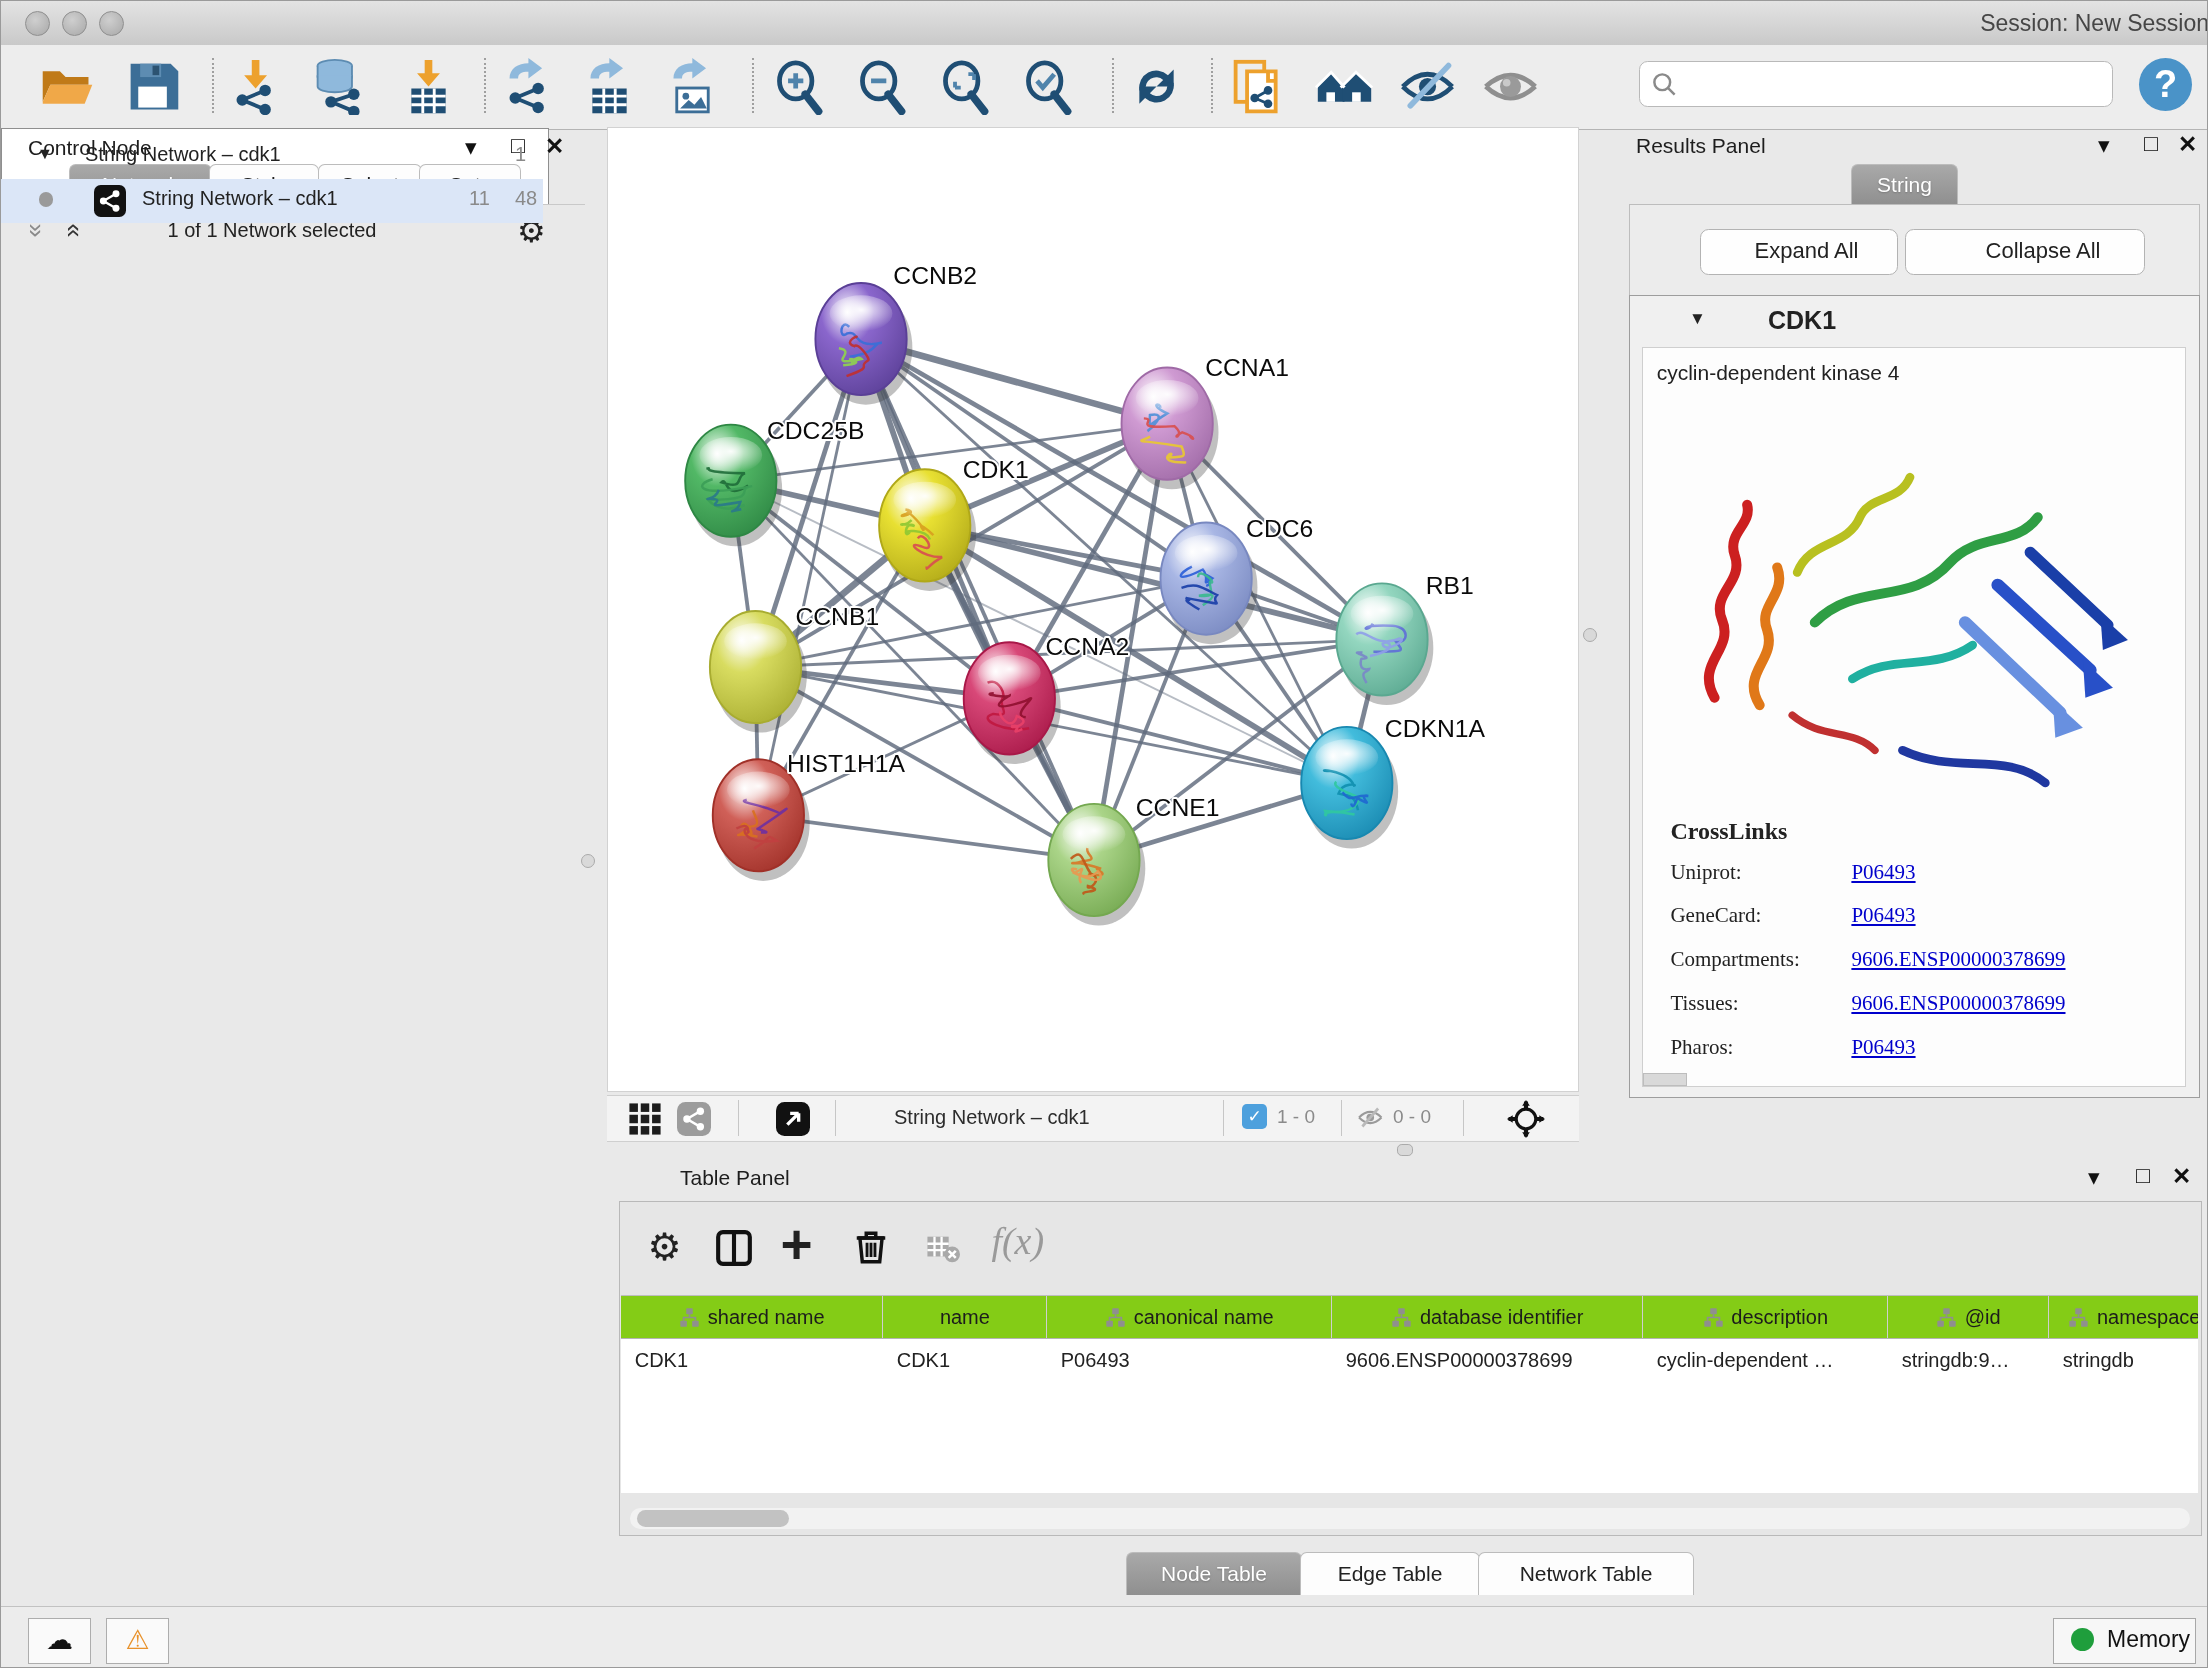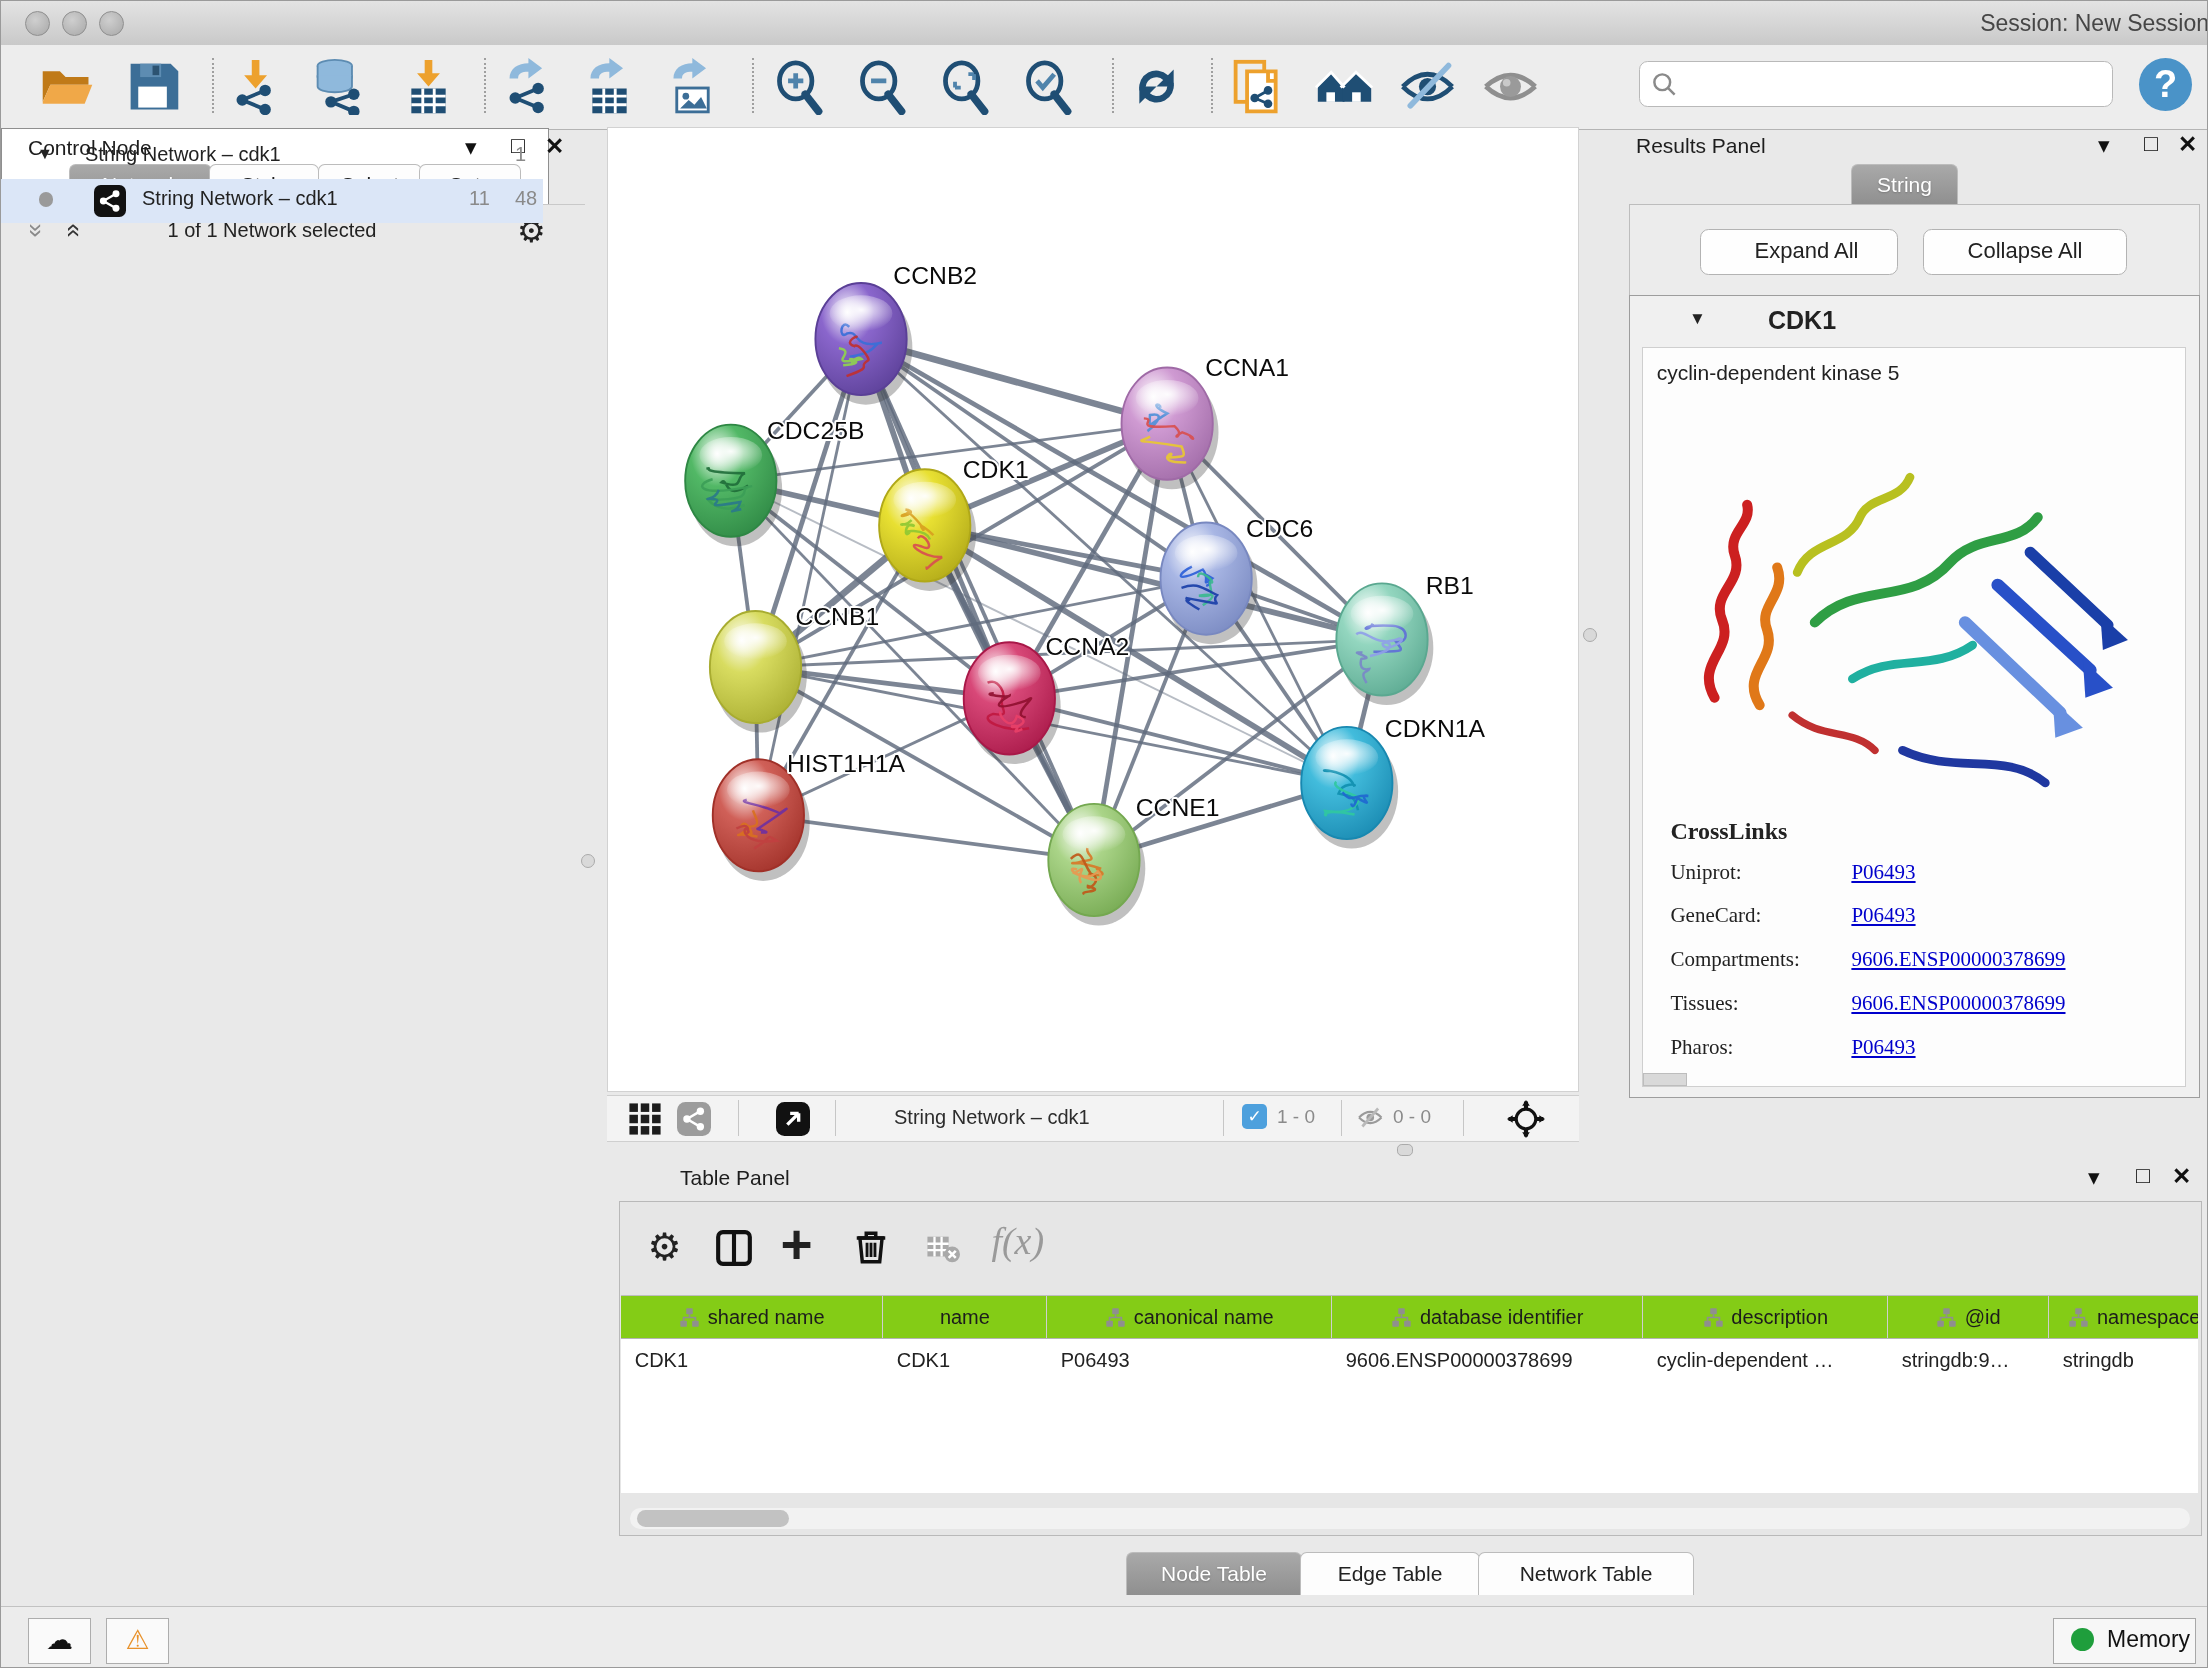--- a/index.html
+++ b/index.html
@@ -539,30 +539,30 @@
 
   <div class="abs" style="left:1578px;top:127px;width:631px;height:1032px;">
     <div class="abs phdr" style="left:57px;top:5.7px;">Results Panel</div>
     <div class="abs pctl" style="left:519px;top:3.8px;">▾</div>
     <div class="abs pctl" style="left:565px;top:1.9px;">□</div>
     <div class="abs pctl" style="left:599px;top:2.9px;font-weight:bold;">✕</div>
     <div class="abs tab active" style="left:272px;top:36px;width:105px;">String</div>
 
     <div class="abs rbox" style="left:50px;top:76px;width:569px;height:93px;">
       <div class="rbtn" style="left:70px;top:24px;width:181px;padding-left:15px;">Expand All</div>
-      <div class="rbtn" style="left:293px;top:24px;width:202px;">Collapse All</div>
+      <div class="rbtn" style="left:275px;top:24px;width:202px;padding-left:36px;">Collapse All</div>
     </div>
 
     <div class="abs entrybox" style="left:50px;top:167px;width:569px;height:801px;">
       <div class="abs" style="left:0;top:0;width:100%;height:49px;">
         <span class="abs" style="left:59px;top:13.3px;font-size:17px;">▼</span>
         <span class="abs" style="left:138px;top:9.5px;font-size:25px;font-weight:bold;">CDK1</span>
       </div>
       <div class="abs" style="left:12.4px;top:51px;width:542px;height:738px;background:#fdfdfd;border:1px solid #cfcfcf;overflow:hidden;">
-        <div class="abs" style="left:13.3px;top:13.3px;font-size:21px;">cyclin-dependent kinase 5</div>
+        <div class="abs" style="left:13.3px;top:13.3px;font-size:21px;">cyclin-dependent kinase 4</div>
 
         <svg class="abs" style="left:34px;top:72px;width:476px;height:380px;" viewBox="0 0 380 300">
           <g fill="none" stroke-linecap="round">
             <path d="M30,220 C14,192 46,182 36,158 C27,136 54,128 46,106 C40,88 60,82 56,66" stroke="#cc2020" stroke-width="8"></path>
             <path d="M66,226 C50,200 80,190 72,166 C64,146 88,138 80,116" stroke="#e07818" stroke-width="8"></path>
             <path d="M96,120 C106,94 136,100 146,76 C154,58 178,64 186,44" stroke="#b8c020" stroke-width="7"></path>
             <path d="M110,160 C144,126 186,148 218,112 C240,88 270,100 288,76" stroke="#2f9e44" stroke-width="8"></path>
             <path d="M140,205 C172,184 204,200 236,178" stroke="#20b0a0" stroke-width="7"></path>
             <path d="M92,234 C116,254 140,244 158,262" stroke="#c03030" stroke-width="6"></path>
             <path d="M180,262 C222,282 262,262 294,288" stroke="#2038a0" stroke-width="7"></path>

